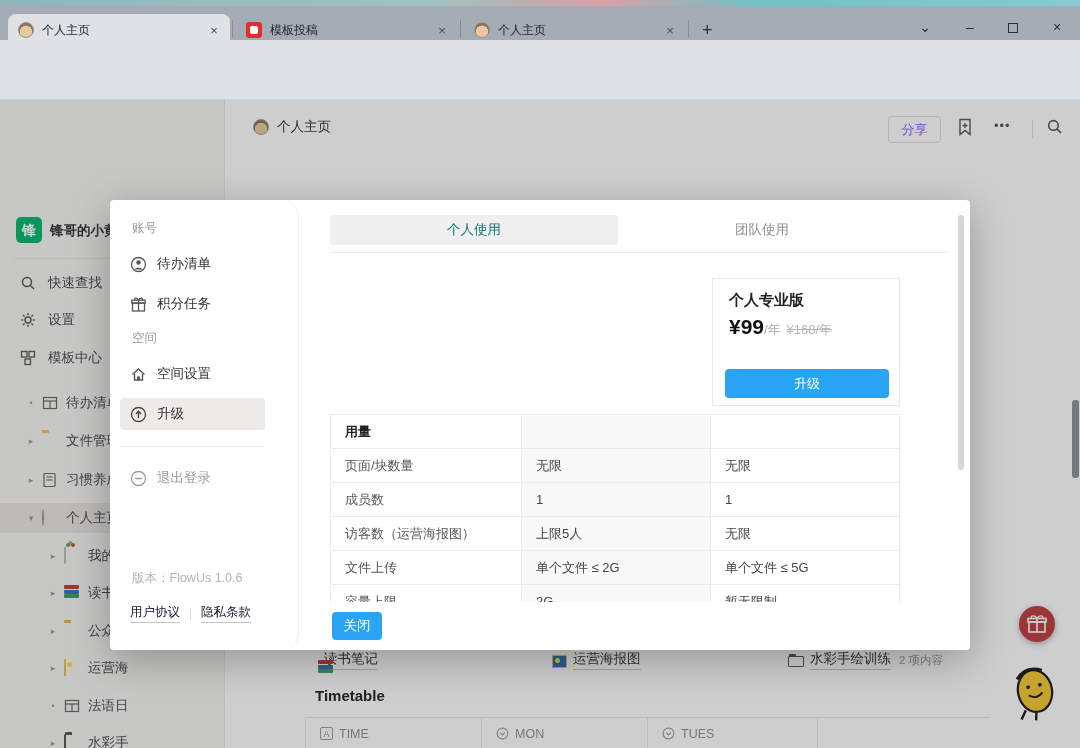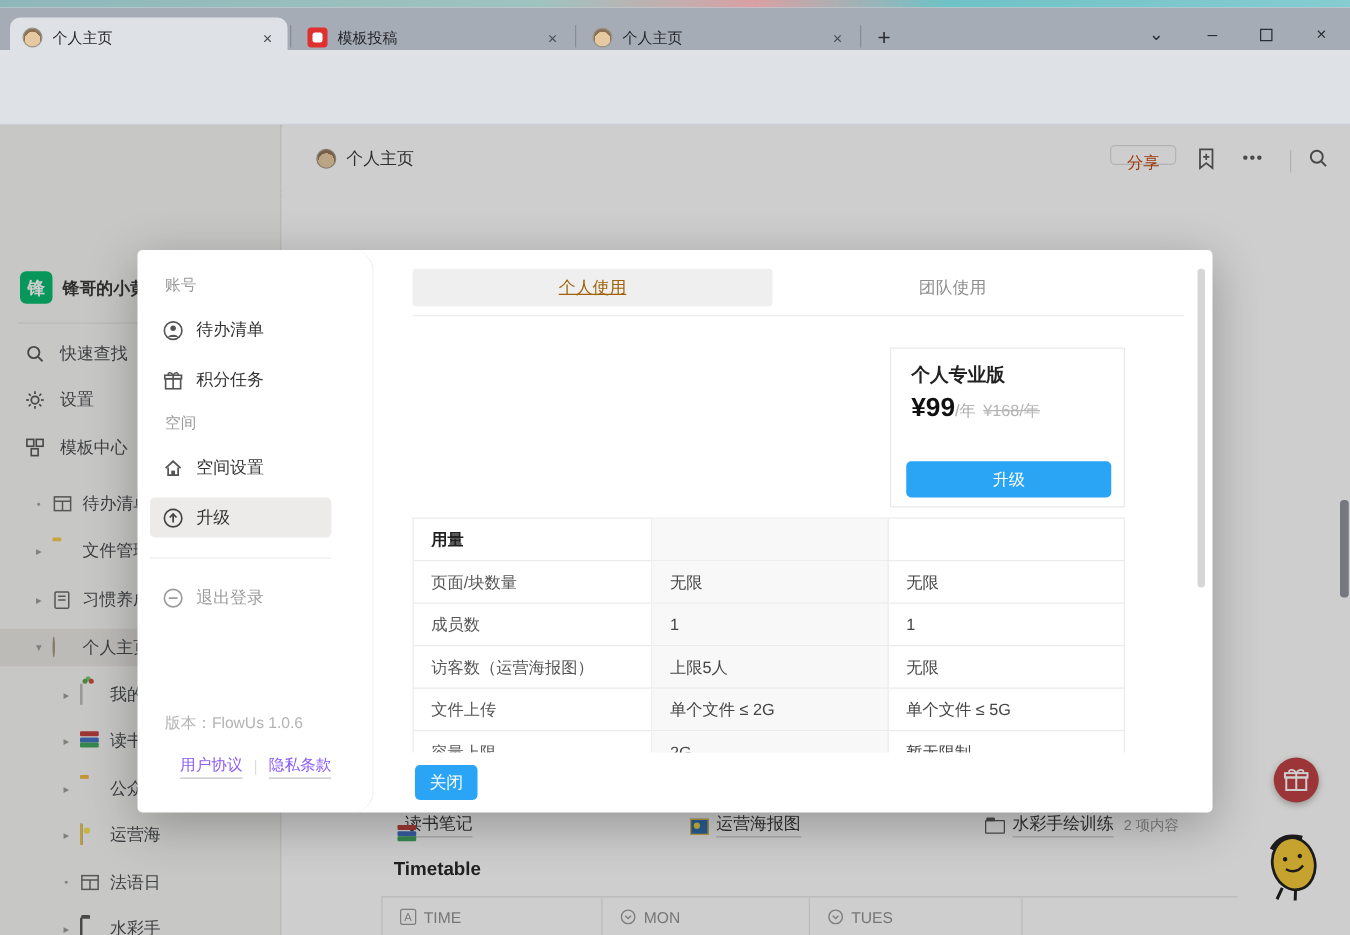--- a/index.html
+++ b/index.html
@@ -58,21 +58,21 @@
   .picic::after { content:""; position:absolute; left:2px; top:2px; width:5px; height:5px; border-radius:50%; background:#f4e04d; }
   .books { position:relative; width:16px; height:14px; margin-top:2px; }
   .books i { position:absolute; left:0; width:15px; height:4px; border-radius:1px; }
   .books i:nth-child(1){ top:0; background:#c43c3c; } .books i:nth-child(2){ top:4.5px; background:#3c6fc4; } .books i:nth-child(3){ top:9px; background:#3ca45c; }
   .salad { width:14px; height:7px; margin-top:6px; background:#e8e8e8; border:1px solid #bbb; border-radius:0 0 8px 8px; position:relative; }
   .salad::before { content:""; position:absolute; left:1px; top:-5px; width:4px; height:4px; border-radius:50%; background:#57a54b; box-shadow:5px 0 0 #c84b3f, 2.5px -2px 0 #7cc46a; }
   .avic { width:16px; height:16px; border-radius:50%; background:radial-gradient(circle at 50% 64%,#e7c9a1 55%,#8d7154 56%); border:1px solid #a39780; }
 
   .mainbg { left:225px; top:100px; width:855px; height:648px; background:#fff; }
   .crumb { left:253px; top:118px; display:flex; align-items:center; gap:8px; font-size:13.5px; color:#333; }
-  .share-btn { left:888px; top:116px; width:53px; height:16px; border:1px solid #ddd; border-radius:4px; font-size:13px; color:#c2410c; text-align:center; line-height:25px; background:#fff; }
+  .share-btn { left:888px; top:116px; width:53px; height:27px; border:1px solid #ddd; border-radius:4px; font-size:13px; color:#8b5cf6; text-align:center; line-height:25px; background:#fff; }
   .hic { top:118px; color:#555; }
   .hdots { left:994px; top:118px; font-size:13px; color:#555; letter-spacing:1px; }
   .hsep { left:1032px; top:120px; width:1px; height:18px; background:#ddd; }
 
   .plink { top:650px; display:flex; align-items:center; gap:6px; font-size:13.5px; color:#333; }
   .plink .txt { border-bottom:1px solid #c9c9c9; padding-bottom:1px; }
   .plink .meta { font-size:11.5px; color:#999; border:none; margin-left:2px; }
   .sec-title { left:315px; top:687px; font-size:15px; font-weight:bold; color:#222; }
   .ttable { left:305px; top:717px; width:685px; height:31px; border-top:1px solid #e4e4e4; display:flex; }
   .tcol { height:31px; border-right:1px solid #e8e8e8; display:flex; align-items:center; gap:6px; padding-left:14px; font-size:12.5px; color:#8f8f8f; }
@@ -86,27 +86,27 @@
 
   
   .modal { left:110px; top:200px; width:860px; height:450px; background:#fff; border-radius:4px; box-shadow:0 10px 40px rgba(0,0,0,.28); z-index:10; }
   .mmenu { left:0; top:0; width:189px; height:450px; border-right:1px solid #f0efed;border-radius:17px; }
   .msec { left:22px; font-size:12.5px; color:#9b9b9b; }
   .mitem { left:10px; width:145px; height:32px; display:flex; align-items:center; gap:10px; padding-left:10px; font-size:13.5px; color:#333; border-radius:4px; }
   .mitem.sel { background:#ecebe9; }
   .mitem.gray { color:#9b9b9b; }
   .mdiv { left:10px; width:145px; height:1px; background:#eee; }
   .mver { left:22px; font-size:12.5px; color:#b3b3b3; }
-  .mlinks { left:34px; font-size:12.5px; color:#8b5cf6; display:flex; gap:10px; align-items:center; }
+  .mlinks { left:20px; font-size:12.5px; color:#0f172a; display:flex; gap:10px; align-items:center; }
   .mlinks span.lnk { border-bottom:1px solid #c4c4c4; padding-bottom:1px; }
   .mlinks .vsep { width:1px; height:12px; background:#ddd; }
 
   .mmain { left:165px; top:0; width:695px; height:450px; }
   .mtab { top:15px; width:288px; height:30px; font-size:13.5px; text-align:center; line-height:30px; border-radius:3px; }
-  .mtab.on { left:55px; background:#efefef; color:#a16207;text-decoration:underline; }
+  .mtab.on { left:55px; background:#efefef; color:#0f766e; }
   .mtab.off { left:343px; color:#8f8f8f; }
   .tabline { left:55px; top:52px; width:617px; height:1px; background:#ededed; }
   .mclip { left:0; top:53px; width:680px; height:349px; overflow:hidden; }
   .card { top:25px; height:128px; border:1px solid #e9e9e9; }
   .card.free { left:245px; width:190px; background:#f5f5f5; }
   .card.pro { left:437px; width:188px; background:#fff; }
   .cname { left:16px; top:12px; font-size:15px; font-weight:bold; color:#222; }
   .cprice { left:16px; top:36px; font-size:21px; font-weight:bold; color:#111; }
   .cunit { font-size:13px; font-weight:normal; color:#aaa; }
   .cold { font-size:13px; font-weight:normal; color:#b5b5b5; text-decoration:line-through; }

